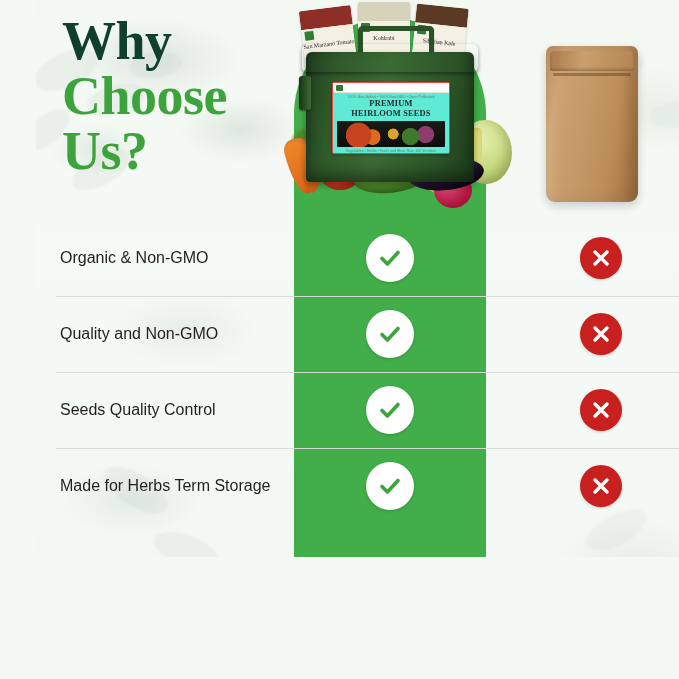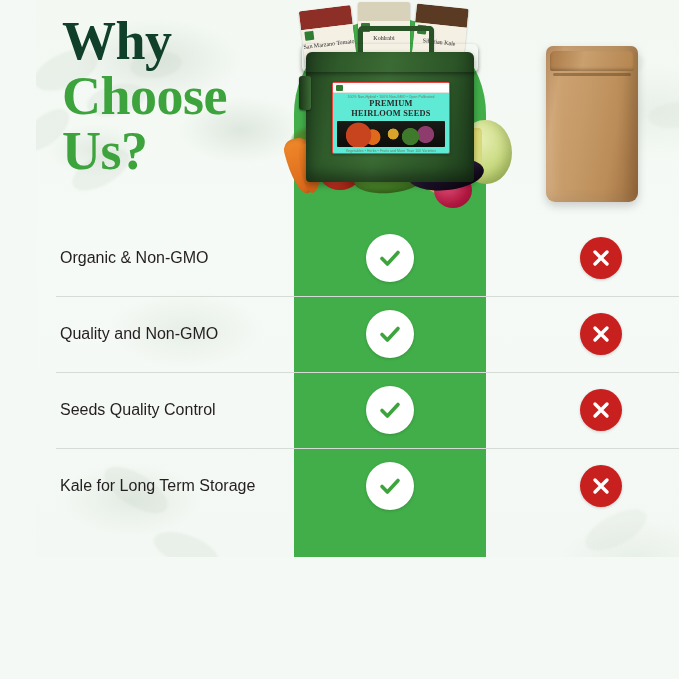--- a/index.html
+++ b/index.html
@@ -313,21 +313,21 @@
       <div class="cell-x">
         <span class="x-ic">
           <svg width="24" height="24" viewBox="0 0 24 24">
               <path d="M6 6 L18 18 M18 6 L6 18" stroke="#fff" stroke-width="3.4" stroke-linecap="round"></path>
             </svg>
         </span>
       </div>
     </div>
 
     <div class="row">
-      <div class="row-label">Kale for Long Term Storage</div>
+      <div class="row-label">Made for Herbs Term Storage</div>
       <div class="cell-check">
         <span class="check-ic">
           <svg width="30" height="30" viewBox="0 0 30 30">
               <path d="M7 15.5 L12.4 21 L23 9.5" fill="none" stroke="#3da33c" stroke-width="3.6" stroke-linecap="round" stroke-linejoin="round"></path>
             </svg>
         </span>
       </div>
       <div class="cell-x">
         <span class="x-ic">
           <svg width="24" height="24" viewBox="0 0 24 24">

